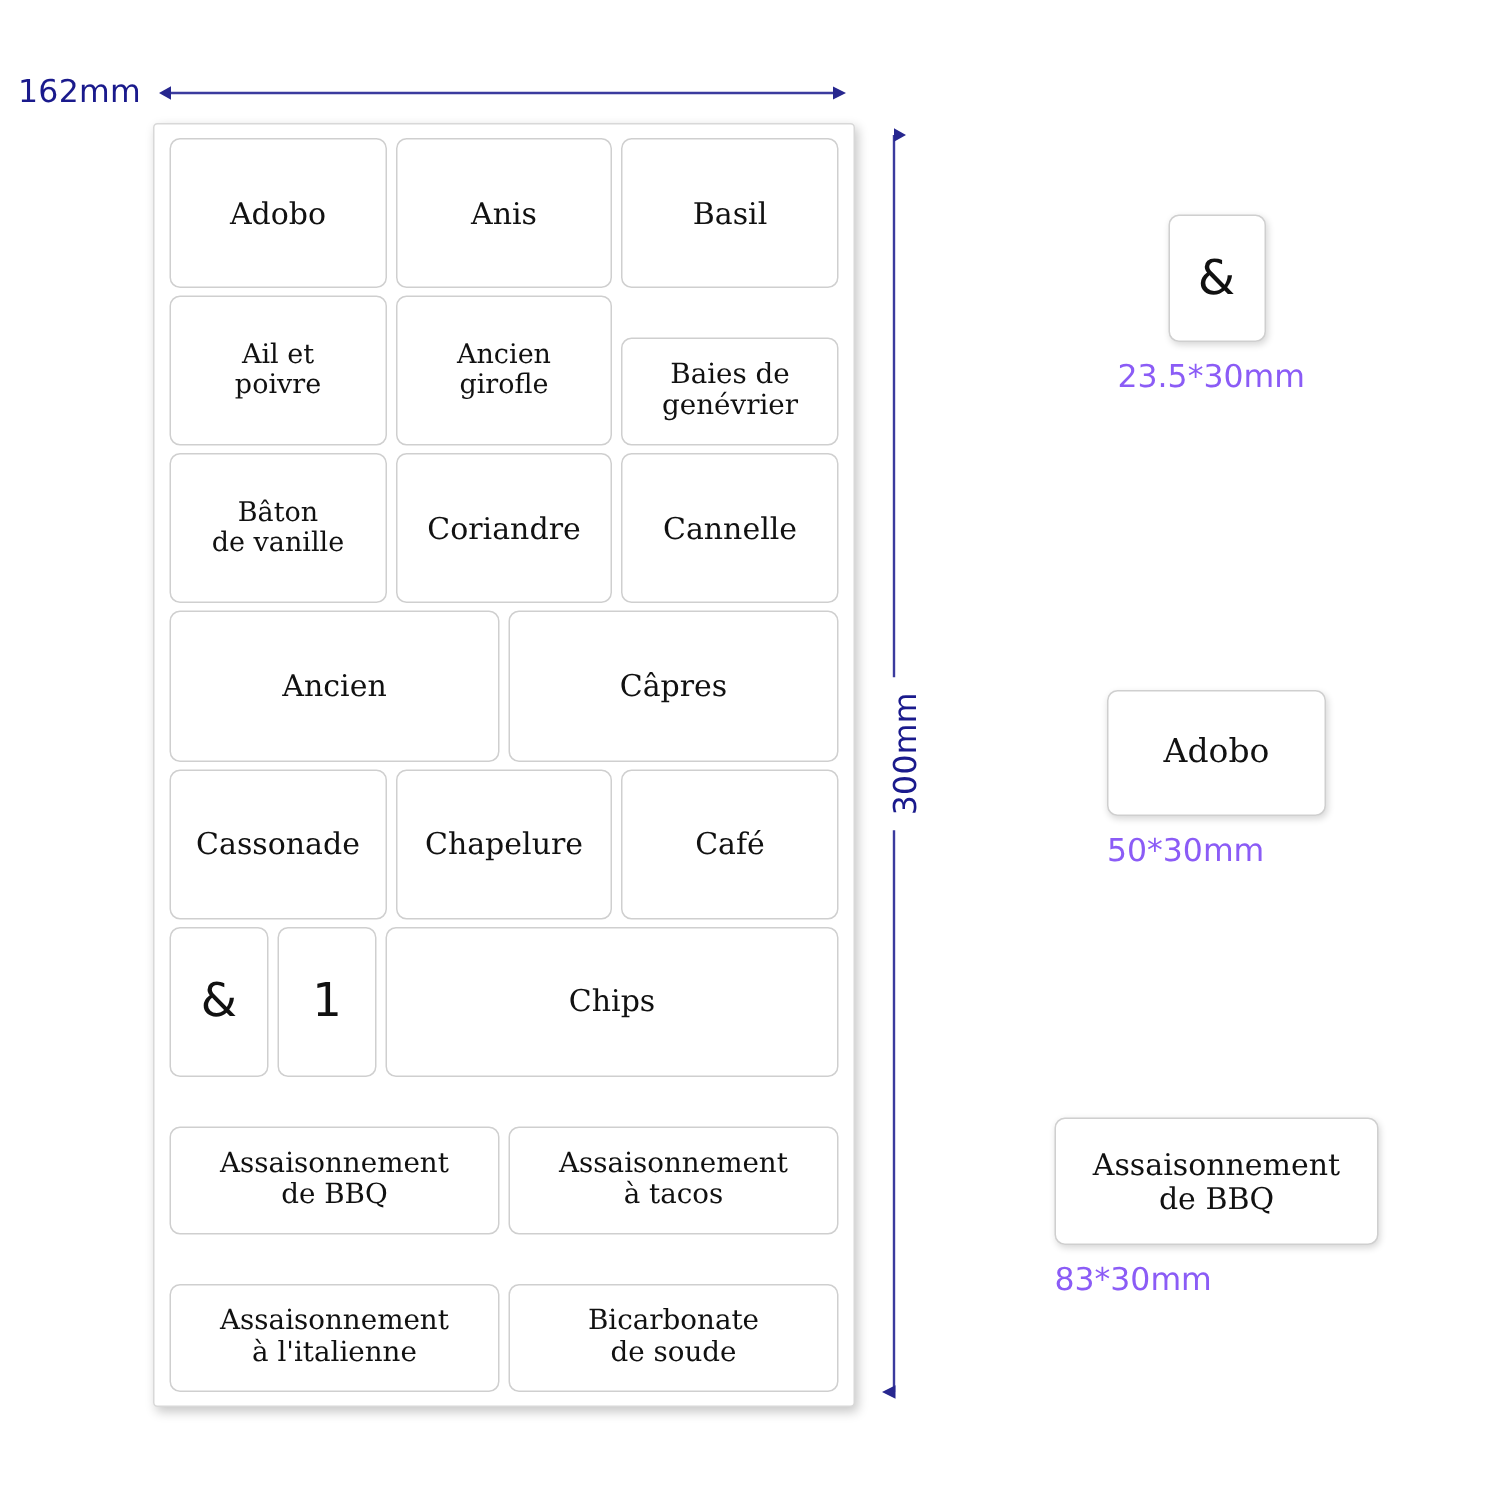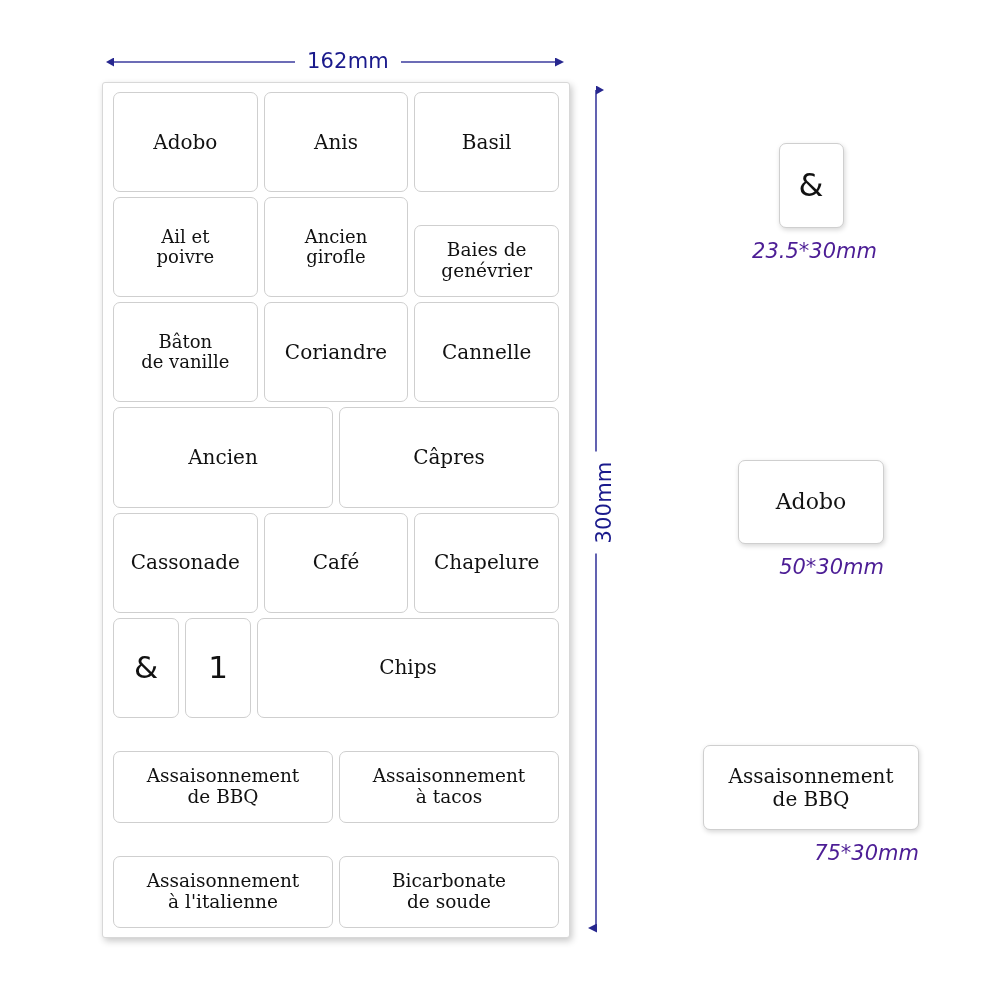--- a/index.html
+++ b/index.html
@@ -20,23 +20,23 @@
   .dim-text {
     position: absolute;
     color: #1a1a8c;
     font-family: "DejaVu Sans", sans-serif;
     font-size: 21px;
     letter-spacing: 0.2px;
     white-space: nowrap;
     line-height: 1;
   }
   #dim-width-label {
-    left: 12px; right: 0;
+    left: 0; right: 0;
     top: 51px;
-    text-align: center;
+    text-align: left;
     width: 672px;
   }
   #dim-width-label span {
     background: #ffffff;
     padding: 0 12px;
   }
   #dim-height-label {
     left: 553px;
     top: 492px;
     transform: rotate(-90deg);
@@ -125,26 +125,25 @@
     justify-content: center;
     text-align: center;
     box-sizing: border-box;
     font-family: "DejaVu Serif", serif;
     color: #111111;
     line-height: 1.15;
     white-space: pre-line;
   }
   .sample .caption {
     margin-top: 11px;
-    text-align: right;
-    color: #4c1d95;
+    text-align: left;
+    color: #8b5cf6;
     font-family: "DejaVu Sans", sans-serif;
     font-size: 21px;
     white-space: nowrap;
-    font-style: italic;
   }
 
   #sample-amp        { left: 745px; top: 143px; width: 132px; }
   #sample-amp .swatch{ width: 65px; height: 85px; margin: 0 auto;
                        font-family: "DejaVu Sans", sans-serif;
                        font-size: 32px; font-weight: 500; }
 
   #sample-adobo        { left: 738px; top: 460px; width: 146px; }
   #sample-adobo .swatch{ width: 146px; height: 84px; font-size: 22px; }
 
@@ -209,22 +208,22 @@
 de vanille</div>
       <div class="label-cell w-std">Coriandre</div>
       <div class="label-cell w-std">Cannelle</div>
     </div>
     <div class="sheet-row">
       <div class="label-cell w-std">Ancien</div>
       <div class="label-cell w-std">Câpres</div>
     </div>
     <div class="sheet-row">
       <div class="label-cell w-std">Cassonade</div>
+      <div class="label-cell w-std">Chapelure</div>
       <div class="label-cell w-std">Café</div>
-      <div class="label-cell w-std">Chapelure</div>
     </div>
     <div class="sheet-row">
       <div class="label-cell w-narrow">&amp;</div>
       <div class="label-cell w-narrow">1</div>
       <div class="label-cell w-std">Chips</div>
     </div>
     <div class="sheet-row">
       <div class="label-cell w-wide two-line small-txt">Assaisonnement
 de BBQ</div>
       <div class="label-cell w-wide two-line small-txt">Assaisonnement
@@ -244,14 +243,14 @@
 </div>
 
 <div class="sample" id="sample-adobo">
   <div class="swatch">Adobo</div>
   <div class="caption">50*30mm</div>
 </div>
 
 <div class="sample" id="sample-bbq">
   <div class="swatch">Assaisonnement
 de BBQ</div>
-  <div class="caption">75*30mm</div>
+  <div class="caption">83*30mm</div>
 </div>
 
 </body></html>

